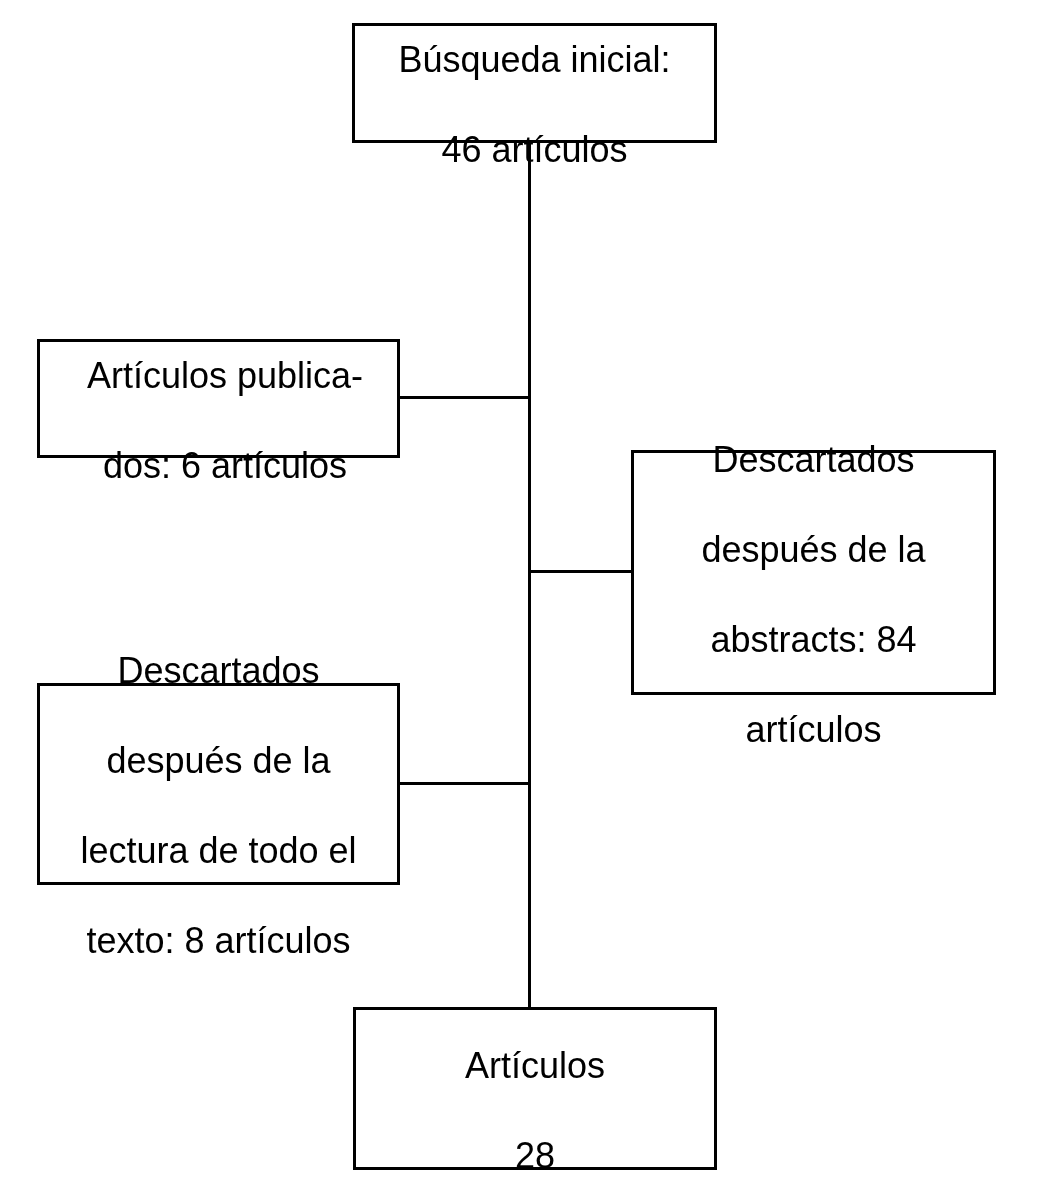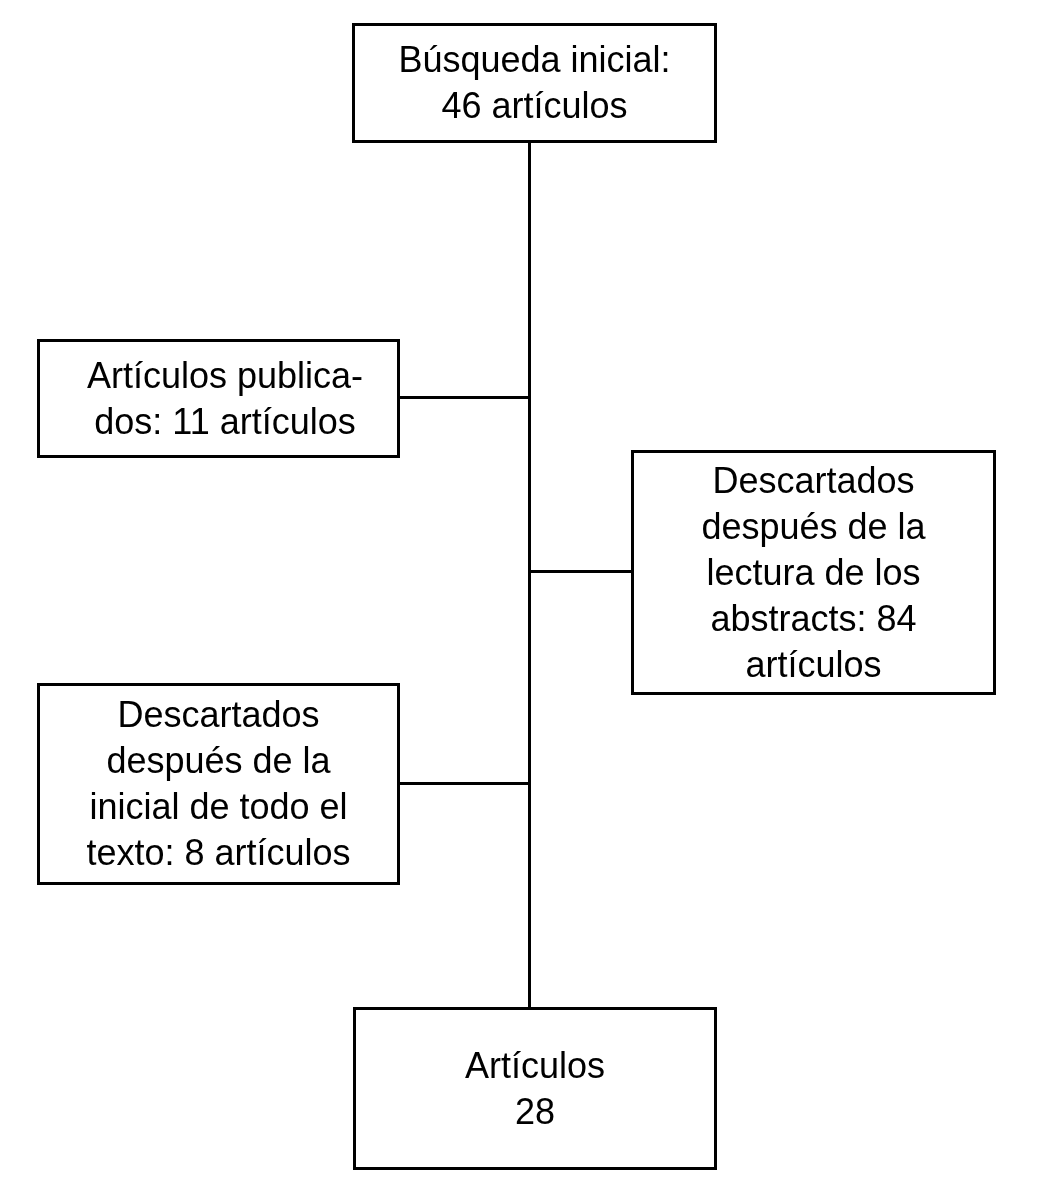--- a/index.html
+++ b/index.html
@@ -27,20 +27,21 @@
     justify-content: center;
     align-items: center;
     text-align: center;
     font-size: 36px;
     line-height: 46px;
     letter-spacing: 0px;
   }
   .box span {
     display: block;
     white-space: nowrap;
+    margin-top: 44px;
   }
   .connector {
     position: absolute;
     background: #000000;
   }
   
   .box-initial-search      { left: 352px; top: 23px;   width: 365px; height: 120px; }
   .box-published           { left: 37px;  top: 339px;  width: 363px; height: 119px; padding-left: 13px; }
   .box-discarded-abstracts { left: 631px; top: 450px;  width: 365px; height: 245px; }
   .box-discarded-full-text { left: 37px;  top: 683px;  width: 363px; height: 202px; }
@@ -61,35 +62,34 @@
   <div class="connector connector-discarded-abstracts"></div>
   <div class="connector connector-discarded-full-text"></div>
 
   <div class="box box-initial-search">
     <span>Búsqueda inicial:</span>
     <span>46 artículos</span>
   </div>
 
   <div class="box box-published">
     <span>Artículos publica-</span>
-    <span>dos: 11 artículos</span>
+    <span>dos: 6 artículos</span>
   </div>
 
   <div class="box box-discarded-abstracts">
     <span>Descartados</span>
     <span>después de la</span>
-    <span>lectura de los</span>
     <span>abstracts: 84</span>
     <span>artículos</span>
   </div>
 
   <div class="box box-discarded-full-text">
     <span>Descartados</span>
     <span>después de la</span>
-    <span>inicial de todo el</span>
+    <span>lectura de todo el</span>
     <span>texto: 8 artículos</span>
   </div>
 
   <div class="box box-selected">
     <span>Artículos</span>
     <span>28</span>
   </div>
 
 </div>
 

